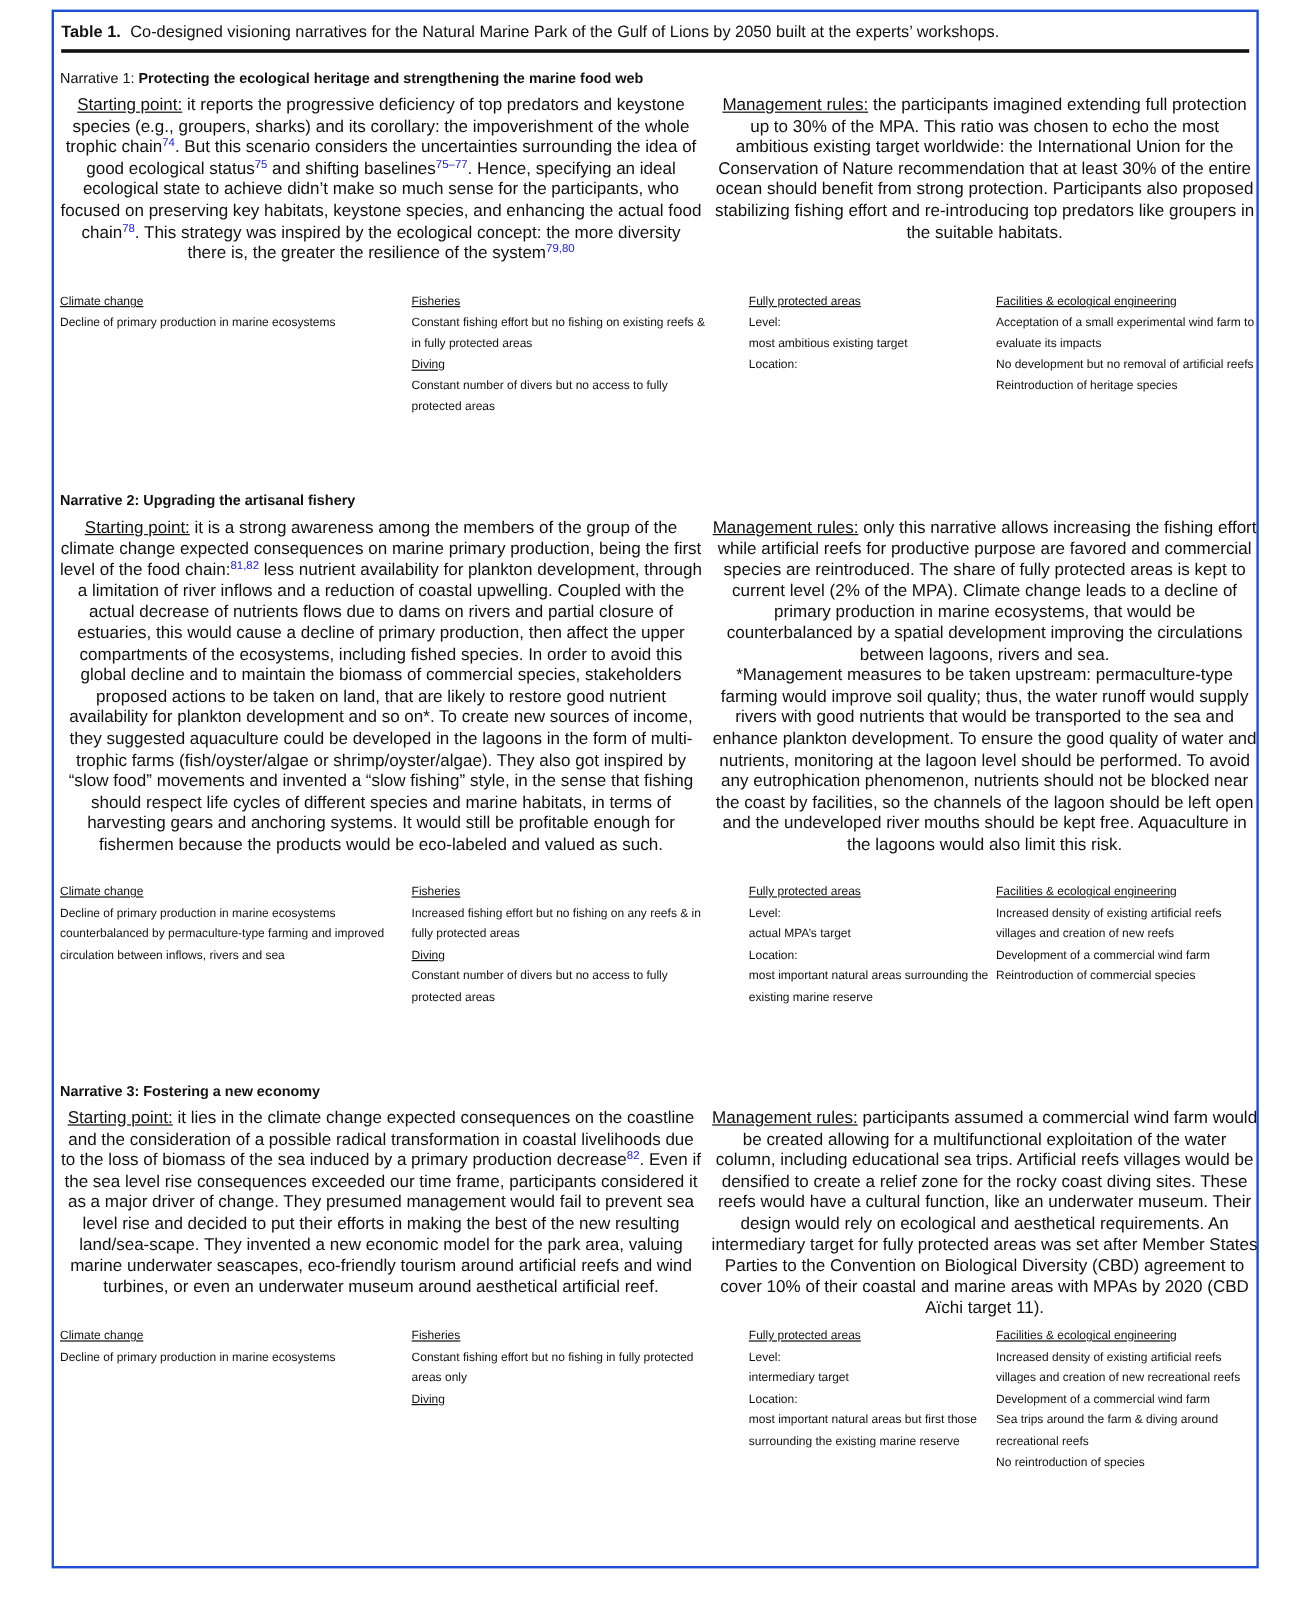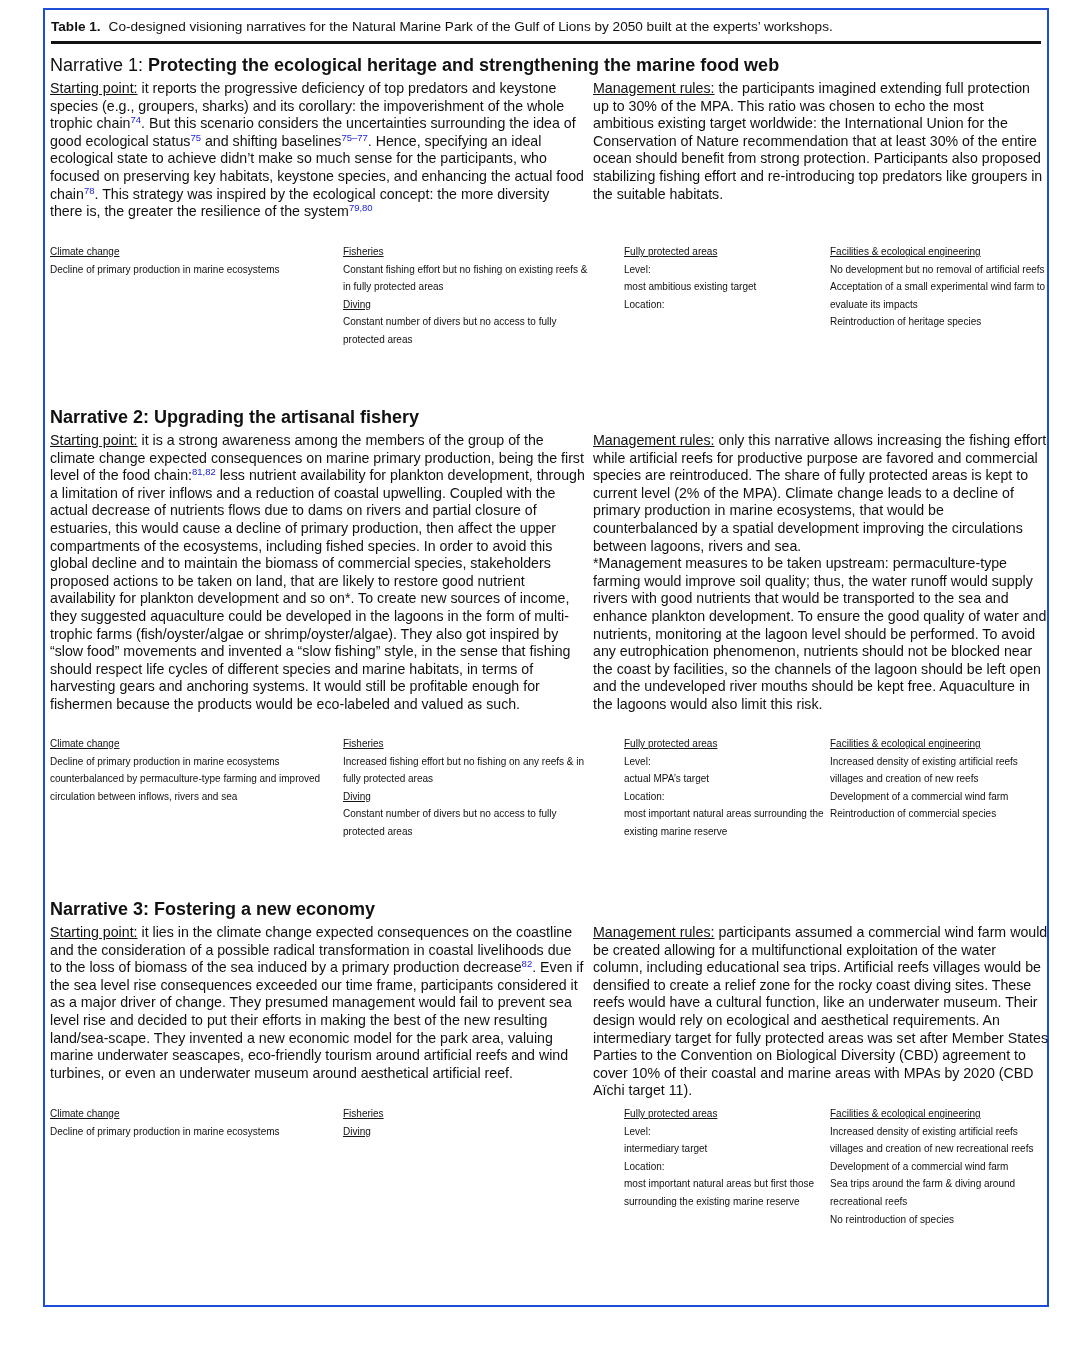--- a/index.html
+++ b/index.html
@@ -15,25 +15,25 @@
   .caption {
     position: absolute; left: 6px; top: 8px; right: 6px;
     font-size: 13.6px; line-height: 18px; white-space: nowrap;
   }
   .caption b { font-weight: bold; margin-right: 8px; }
   .caption-rule {
     position: absolute; left: 6px; right: 6px; top: 31px; height: 0;
     border-top: 3px solid #111;
   }
   .narr-title {
-    position: absolute; left: 5px; font-size: 18px; line-height: 18px; white-space: nowrap;
+    position: absolute; left: 5px; font-size: 12px; line-height: 18px; white-space: nowrap;
   }
   .narr-title b { font-weight: bold; }
   .para {
-    position: absolute; font-size: 14.2px; line-height: 17.6px; text-align: left;
+    position: absolute; font-size: 14.2px; line-height: 17.6px; text-align: center;
   }
   .para .lead { text-decoration: underline; }
   .para sup { color: #1a1adb; font-size: 9.5px; line-height: 0; vertical-align: 5px; }
   .col {
     position: absolute; font-size: 10px; line-height: 17.6px;
   }
   .col .head { text-decoration: underline; display: block; }
   .col .line { display: block; }
   .left-para { left: 5px; width: 535px; }
   .right-para { left: 548px; width: 455px; }
@@ -72,22 +72,22 @@
     <span class="line">Constant number of divers but no access to fully protected areas</span>
   </div>
   <div class="col c3" style="top:233px">
     <span class="head">Fully protected areas</span>
     <span class="line">Level:</span>
     <span class="line">most ambitious existing target</span>
     <span class="line">Location:</span>
   </div>
   <div class="col c4" style="top:233px">
     <span class="head">Facilities &amp; ecological engineering</span>
+    <span class="line">Acceptation of a small experimental wind farm to evaluate its impacts</span>
     <span class="line">No development but no removal of artificial reefs</span>
-    <span class="line">Acceptation of a small experimental wind farm to evaluate its impacts</span>
     <span class="line">Reintroduction of heritage species</span>
   </div>
 
   <div class="narr-title" style="top:398px">
     <b>Narrative 2: Upgrading the artisanal fishery</b>
   </div>
   <div class="para left-para" style="top:422px">
     <span class="lead">Starting point:</span><span> it is a strong awareness among the members of the group of the climate change expected consequences on marine primary production, being the first level of the food chain:</span><sup>81,82</sup><span> less nutrient availability for plankton development, through a limitation of river inflows and a reduction of coastal upwelling. Coupled with the actual decrease of nutrients flows due to dams on rivers and partial closure of estuaries, this would cause a decline of primary production, then affect the upper compartments of the ecosystems, including fished species. In order to avoid this global decline and to maintain the biomass of commercial species, stakeholders proposed actions to be taken on land, that are likely to restore good nutrient availability for plankton development and so on*. To create new sources of income, they suggested aquaculture could be developed in the lagoons in the form of multi-trophic farms (fish/oyster/algae or shrimp/oyster/algae). They also got inspired by “slow food” movements and invented a “slow fishing” style, in the sense that fishing should respect life cycles of different species and marine habitats, in terms of harvesting gears and anchoring systems. It would still be profitable enough for fishermen because the products would be eco-labeled and valued as such.</span>
   </div>
   <div class="para right-para" style="top:422px">
@@ -127,20 +127,21 @@
   <div class="para right-para" style="top:914px">
     <span class="lead">Management rules:</span><span> participants assumed a commercial wind farm would be created allowing for a multifunctional exploitation of the water column, including educational sea trips. Artificial reefs villages would be densified to create a relief zone for the rocky coast diving sites. These reefs would have a cultural function, like an underwater museum. Their design would rely on ecological and aesthetical requirements. An intermediary target for fully protected areas was set after Member States Parties to the Convention on Biological Diversity (CBD) agreement to cover 10% of their coastal and marine areas with MPAs by 2020 (CBD Aïchi target 11).</span>
   </div>
 
   <div class="col c1" style="top:1095px">
     <span class="head">Climate change</span>
     <span class="line">Decline of primary production in marine ecosystems</span>
   </div>
   <div class="col c2" style="top:1095px">
     <span class="head">Fisheries</span>
+    <span class="line">Constant fishing effort but no fishing in fully protected areas only</span>
     <span class="head">Diving</span>
   </div>
   <div class="col c3" style="top:1095px">
     <span class="head">Fully protected areas</span>
     <span class="line">Level:</span>
     <span class="line">intermediary target</span>
     <span class="line">Location:</span>
     <span class="line">most important natural areas but first those surrounding the existing marine reserve</span>
   </div>
   <div class="col c4" style="top:1095px">

